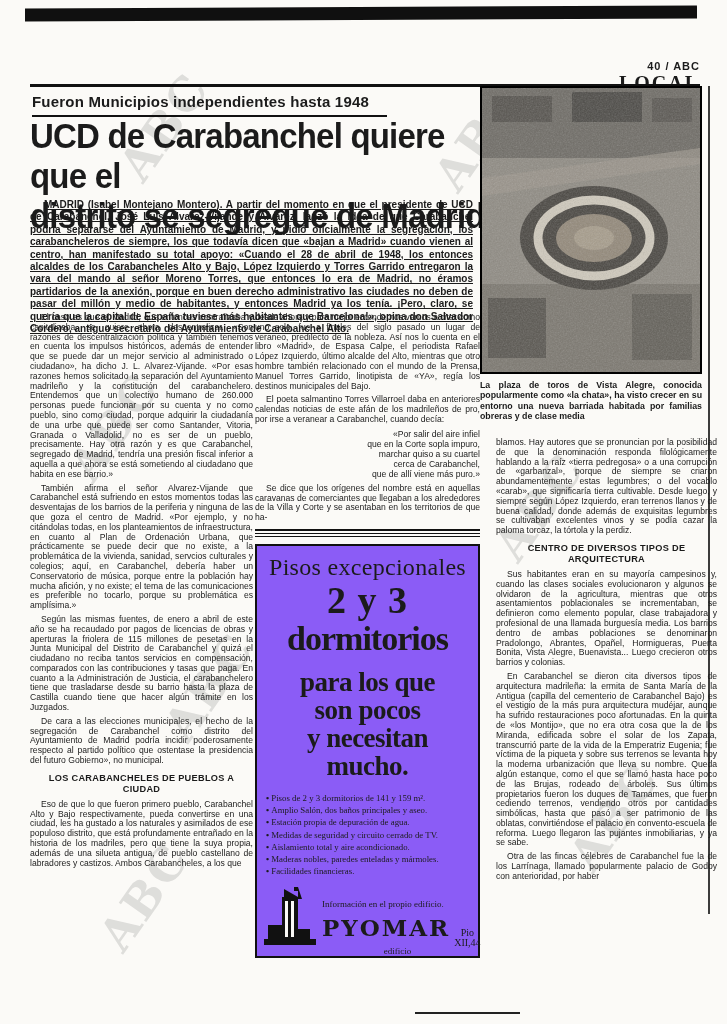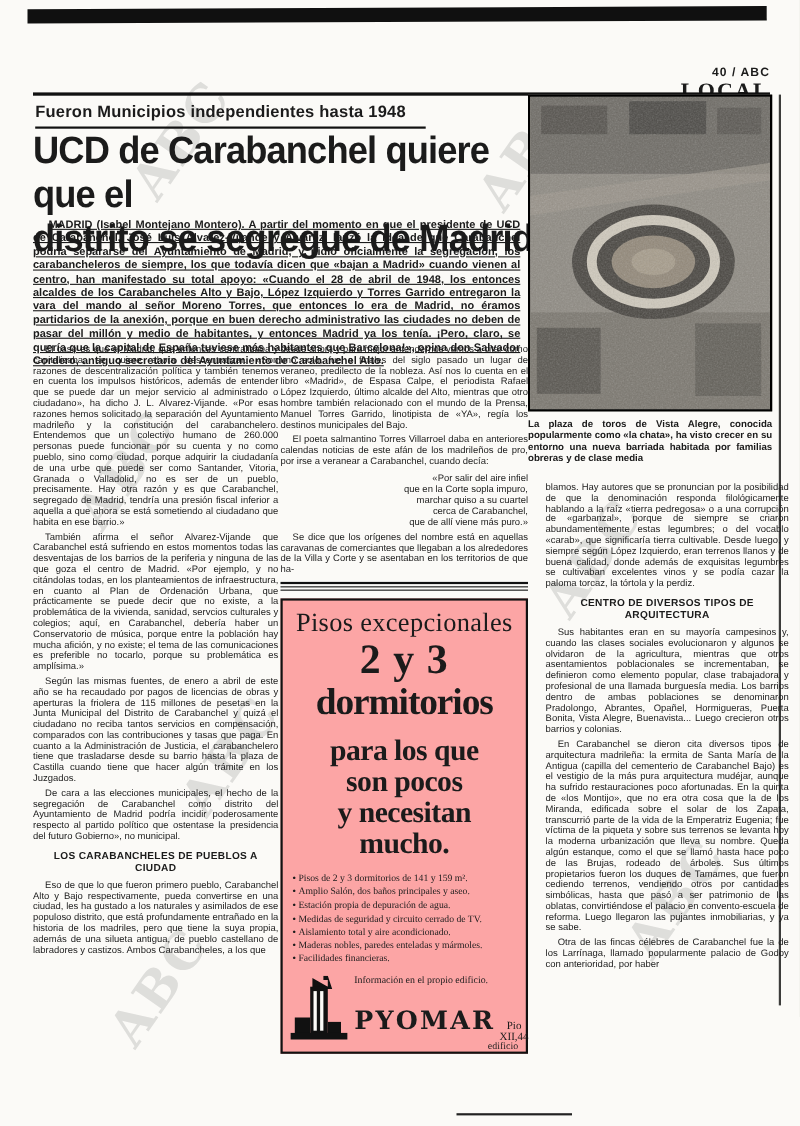--- a/index.html
+++ b/index.html
@@ -23,32 +23,32 @@
   .col p{margin:0 0 4px 0;text-indent:11px;}
   .col p.noind{text-indent:0;}
   .col-left{left:30px;top:313px;width:223px;}
   .col-mid{left:255px;top:313px;width:225px;}
   .col-right{left:480px;top:438px;width:221px;margin-left:16px;}
   .subhead{font-weight:bold;text-align:center;font-size:9.2px;line-height:11px;margin:7px 0 5px 0;letter-spacing:0.3px;}
   .poem{margin:3px 0 5px 14px;text-align:right;line-height:10px;}
   .ad-rules{margin-top:6px;}
   .ad-rules .r1{border-top:2.5px solid #111;margin-bottom:2px;}
   .ad-rules .r2{border-top:1px solid #111;margin-bottom:2px;}
-  .ad-box{margin-top:7px;border:2.5px solid #111;padding:8px 7px 8px 7px;font-family:"Liberation Serif",serif;text-align:center;background:#fca5a5;}
+  .ad-box{margin-top:7px;border:2.5px solid #111;padding:8px 7px 8px 7px;font-family:"Liberation Serif",serif;text-align:center;background:#8b5cf6;}
   .ad-title{font-size:24px;letter-spacing:0.3px;line-height:26px;}
   .ad-big1{font-size:38px;font-weight:bold;line-height:40px;letter-spacing:1px;}
   .ad-big2{font-size:34px;font-weight:bold;line-height:38px;letter-spacing:-1px;margin-bottom:10px;}
   .ad-sub{font-size:27px;font-weight:600;line-height:28px;letter-spacing:-0.5px;}
   .ad-bullets{margin:12px 0 6px 2px;padding:0;list-style:none;text-align:left;font-size:8.8px;line-height:12.2px;}
   .ad-bullets li::before{content:"• ";font-weight:bold;}
-  .ad-info{display:flex;align-items:flex-start;gap:6px;margin-top:10px;}
+  .ad-info{display:flex;align-items:center;gap:6px;margin-top:10px;}
   .ad-info .txt{font-size:9px;padding-bottom:26px;}
   .ad-brand{display:flex;align-items:baseline;justify-content:flex-start;gap:4px;margin-top:-34px;margin-left:58px;}
   .brand-word{font-size:23px;font-weight:900;letter-spacing:2px;font-family:"DejaVu Serif",serif;}
-  .brand-small{font-size:9px;display:block;text-align:right;margin-left:60px;margin-top:-2px;}
+  .brand-small{font-size:9px;display:block;text-align:center;margin-left:60px;margin-top:-2px;}
   .brand-addr{font-size:10px;}
   .edge-line{position:absolute;left:708px;top:86px;width:2px;height:828px;background:#1a1a1a;opacity:0.85;}
   .bottom-rule{position:absolute;left:415px;top:1012px;width:105px;height:2px;background:#222;}
 </style>
 </head>
 <body>
 
 <div class="page">
 
   <div class="top-bar"></div>

